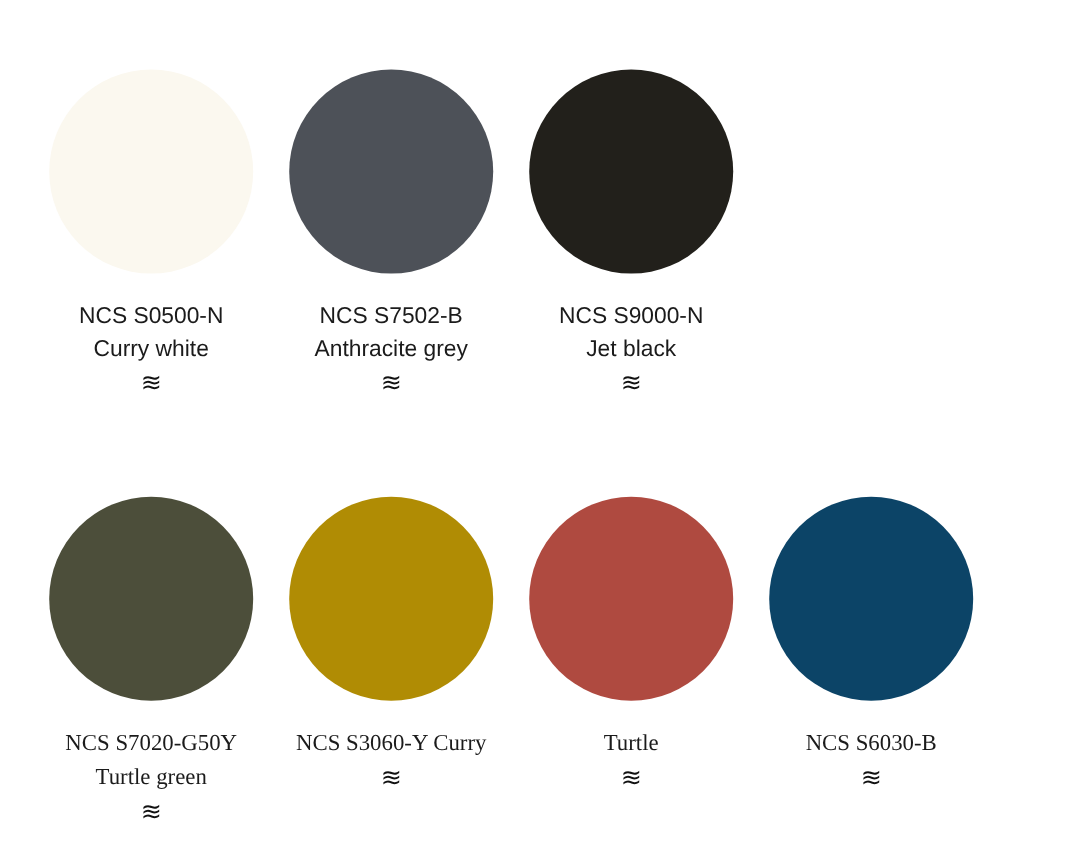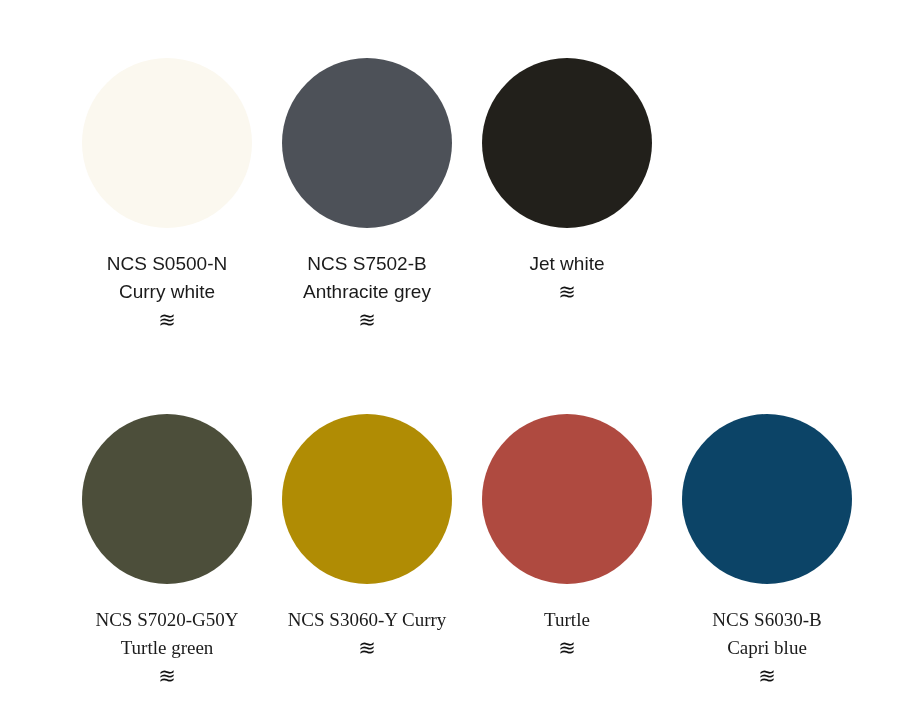--- a/index.html
+++ b/index.html
@@ -20,21 +20,20 @@
     position: relative;
     box-sizing: border-box;
     display: flex;
     flex-direction: column;
   }
 
   .swatch-row {
     display: flex;
     flex-direction: row;
     width: 100%;
-    padding-left: 41px;
   }
 
   .swatch-row.row-top {
     height: 356px;
     padding-top: 58px;
     box-sizing: border-box;
   }
 
   .swatch-row.row-bottom {
     height: 356px;
@@ -113,21 +112,22 @@
       <div class="swatch-caption">
         <span class="caption-line">NCS S7502-B</span>
         <span class="caption-line">Anthracite grey</span>
         <span class="wave-glyph">≋</span>
       </div>
     </div>
 
     <div class="swatch-cell">
       <div class="swatch-disc" style="background: rgb(34, 32, 27);"></div>
       <div class="swatch-caption">
-        <span class="caption-line">Jet white</span>
+        <span class="caption-line">NCS S9000-N</span>
+        <span class="caption-line">Jet black</span>
         <span class="wave-glyph">≋</span>
       </div>
     </div>
 
 
   </div>
 
   <div class="swatch-row row-bottom">
 
     <div class="swatch-cell">
@@ -152,20 +152,19 @@
       <div class="swatch-caption">
         <span class="caption-line">Turtle</span>
         <span class="wave-glyph">≋</span>
       </div>
     </div>
 
     <div class="swatch-cell">
       <div class="swatch-disc" style="background: rgb(12, 68, 103);"></div>
       <div class="swatch-caption">
         <span class="caption-line">NCS S6030-B</span>
-        <span class="caption-line">Capri blue</span>
         <span class="wave-glyph">≋</span>
       </div>
     </div>
 
   </div>
 
 </div>
 
 </body></html>

